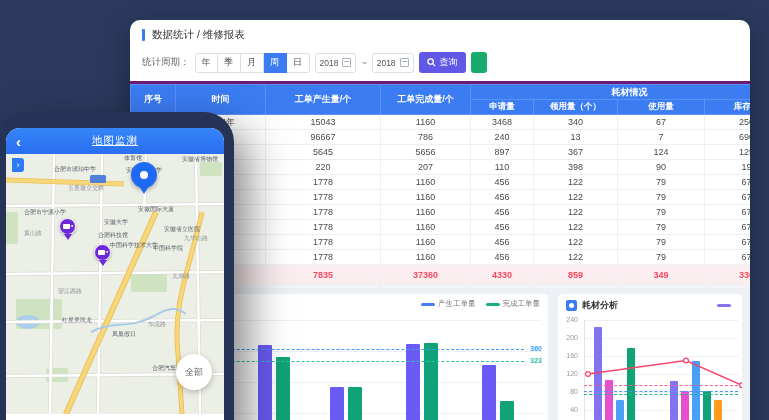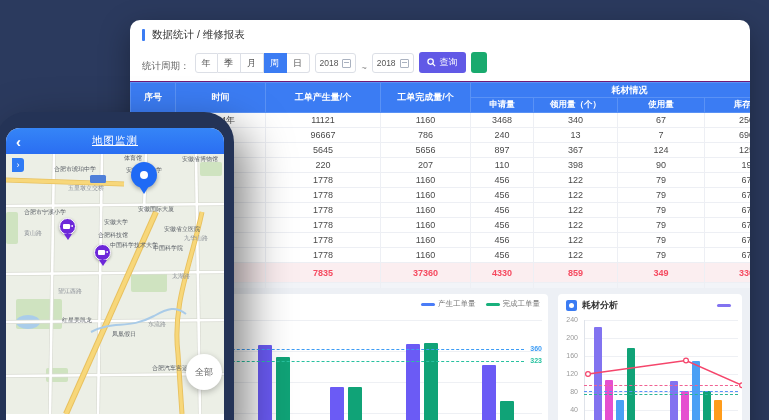--- a/index.html
+++ b/index.html
@@ -7,22 +7,22 @@
     font-family:"Liberation Sans","DejaVu Sans",sans-serif; }
   .stage { position:relative; width:769px; height:304px; }
 
   
   .card { position:absolute; left:130px; top:20px; width:620px; height:430px;
     background:#fff; border-radius:10px 10px 0 0; overflow:hidden; z-index:1;
     box-shadow:0 10px 30px rgba(0,0,0,.35); }
   .crumb { display:flex; align-items:center; gap:7px; padding:8px 12px 6px 12px; }
   .crumb-bar { width:3px; height:12px; background:#3b7cf3; border-radius:1px; }
   .crumb-txt { font-size:10.5px; color:#333; }
-  .filters { display:flex; align-items:flex-end; gap:5px; padding:4px 8px 8px 12px;
-    border-bottom:1px solid #701a75; white-space:nowrap; }
+  .filters { display:flex; align-items:center; gap:5px; padding:4px 8px 8px 12px;
+    border-bottom:3px solid #701a75; white-space:nowrap; }
   .f-label { font-size:9.5px; color:#666; }
   .seg { display:flex; }
   .seg button { width:23px; height:20px; font-size:9px; color:#555; background:#fff;
     border:1px solid #dcdfe6; border-left:none; cursor:pointer; }
   .seg button:first-child { border-left:1px solid #dcdfe6; border-radius:3px 0 0 3px; }
   .seg button:last-child { border-radius:0 3px 3px 0; }
   .seg button.on { background:#3b7cf3; border-color:#3b7cf3; color:#fff; }
   .ybox,.wbox { height:20px; border:1px solid #dcdfe6; border-radius:3px;
     display:flex; align-items:center; font-size:8.5px; color:#555; padding:0 4px; background:#fff; }
   .ybox { gap:4px; }
@@ -173,21 +173,21 @@
               <th style="font-size: 8.5px;">申请量</th>
               <th style="font-size: 8.5px;">领用量（个）</th>
               <th style="font-size: 8.5px;">使用量</th>
               <th style="font-size: 8.5px;">库存量</th>
             </tr>
           </thead>
         <tbody id="tbody">
             <tr>
               <td>1</td>
               <td>2014年</td>
-              <td>11121</td>
+              <td>15043</td>
               <td>1160</td>
               <td>3468</td>
               <td>340</td>
               <td>67</td>
               <td>250</td>
             </tr>
             <tr>
               <td>2</td>
               <td></td>
               <td>96667</td>
@@ -445,20 +445,20 @@
               <span class="cam-glyph"></span>
             </div>
             <div class="pin-cam" style="left: 88px; top: 90px;">
               <span class="cam-tail"></span>
               <span class="cam-glyph"></span>
             </div>
           </div>
         <span class="btn-exp" style="left:6px; top:4px;">
             <span>›</span>
           </span>
-        <div class="btn-all" style="left:180px; top:200px;">
+        <div class="btn-all" style="left:170px; top:200px;">
             <span>全部</span>
           </div>
       </div>
     </div>
   </div>
 
 </div>
 
 </body></html>

